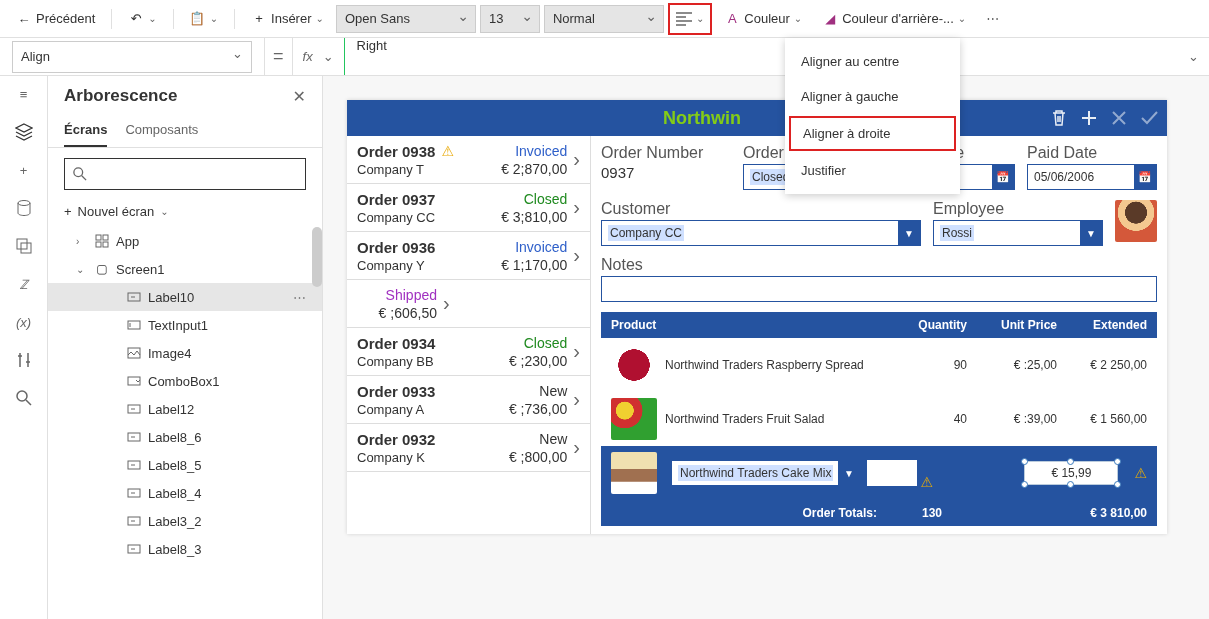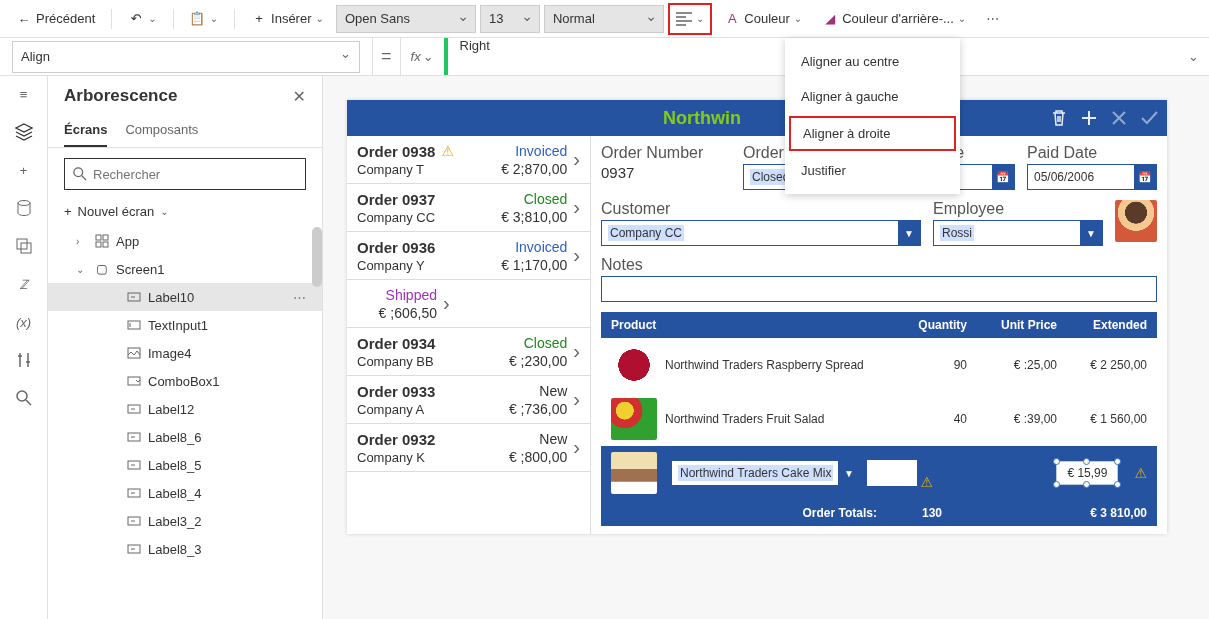--- a/index.html
+++ b/index.html
@@ -18,24 +18,24 @@
 
 .align-btn-highlight { border: 2px solid #d22; padding: 2px 6px; display: flex; align-items: center; gap: 4px; height: 32px; }
 
 
 .align-menu { position: absolute; top: 38px; left: 785px; width: 175px; background: #fff; box-shadow: 0 2px 8px rgba(0,0,0,0.2); z-index: 100; padding: 6px 0; }
 .align-menu-item { padding: 10px 16px; cursor: pointer; }
 .align-menu-item.highlight { border: 2px solid #d22; margin: 2px 4px; padding: 8px 12px; }
 
 
 .formula-bar { display: flex; align-items: center; border-bottom: 1px solid #e0e0e0; height: 38px; }
-.prop-select { width: 348px; height: 32px; margin: 0 12px; border: 1px solid #ccc; padding: 0 36px 0 8px; display: flex; align-items: center; position: relative; }
+.prop-select { width: 240px; height: 32px; margin: 0 12px; border: 1px solid #ccc; padding: 0 36px 0 8px; display: flex; align-items: center; position: relative; }
 .prop-select::after { content: "⌄"; position: absolute; right: 8px; top: 4px; color: #666; }
 .fx-eq { padding: 0 8px; font-size: 18px; color: #666; border-left: 1px solid #e0e0e0; border-right: 1px solid #e0e0e0; height: 100%; display: flex; align-items: center; }
-.fx-label { padding: 0 10px; font-style: italic; color: #666; border-right: 4px solid #22c55e; height: 100%; display: flex; align-items: center; }
+.fx-label { padding: 0 10px; font-style: italic; color: #666; border-right: 1px solid #22c55e; height: 100%; display: flex; align-items: center; gap: 8px; }
 .fx-input { flex: 1; padding: 0 12px; height: 100%; display: flex; align-items: flex-start; }
 .fx-expand { padding: 0 10px; color: #666; }
 
 
 .main { display: flex; height: calc(619px - 76px); }
 .left-rail { width: 48px; border-right: 1px solid #e0e0e0; display: flex; flex-direction: column; align-items: center; padding-top: 8px; gap: 18px; }
 .rail-icon { width: 20px; height: 20px; color: #666; display: flex; align-items: center; justify-content: center; cursor: pointer; }
 
 .tree-panel { width: 275px; border-right: 1px solid #e0e0e0; display: flex; flex-direction: column; }
 .tree-header { display: flex; align-items: center; justify-content: space-between; padding: 10px 16px 6px; }
@@ -107,21 +107,21 @@
 .prod-img.salad { background: radial-gradient(circle at 30% 30%, #f0d030 20%, #d03030 21%, #d03030 40%, #30a030 41%); }
 .prod-img.cake { background: linear-gradient(#f0e0b0 40%, #a07050 41%, #a07050 70%, #fff 71%); }
 .prod-name { flex: 1; }
 .prod-qty { width: 70px; text-align: right; }
 .prod-price { width: 90px; text-align: right; }
 .prod-ext { width: 90px; text-align: right; }
 
 .prod-edit-row { background: #2553a0; padding: 6px 10px; display: flex; align-items: center; gap: 6px; }
 .prod-edit-row .form-select { flex: 0 0 190px; background: #fff; }
 .edit-qty-box { width: 50px; height: 26px; background: #fff; border: 1px solid #fff; }
-.edit-price-box { background: #fff; padding: 4px 10px; font-size: 12px; position: relative; border: 1px solid #bcd; }
+.edit-price-box { background: #fff; padding: 4px 26px; font-size: 12px; position: relative; border: 1px solid #bcd; }
 .sel-handle { width: 7px; height: 7px; background: #fff; border: 1px solid #3a7abd; border-radius: 50%; position: absolute; }
 .warn-tri { color: #f0b000; font-size: 14px; }
 
 .totals-row { background: #2553a0; color: #fff; display: flex; padding: 6px 10px; font-size: 12px; font-weight: 600; }
 .totals-row .t-label { flex: 1; text-align: right; padding-right: 20px; }
 .totals-row .t-qty { width: 70px; text-align: center; }
 .totals-row .t-spacer { width: 90px; }
 .totals-row .t-ext { width: 90px; text-align: right; }
 
 svg { display: block; }
@@ -250,21 +250,20 @@
       <div class="tree-tab active">Écrans</div>
       <div class="tree-tab">Composants</div>
     </div>
     <div class="tree-search">
       <span>
           <svg width="14" height="14" viewBox="0 0 16 16">
             <circle cx="6" cy="6" r="5" fill="none" stroke="#666" stroke-width="1.5"></circle>
             <path d="M10 10l5 5" stroke="#666" stroke-width="1.5"></path>
           </svg>
         </span>
-      <input placeholder="Rechercher" style="">
     </div>
     <div class="new-screen">
       <span>+</span>
       <span>Nouvel écran</span>
       <span class="chev">⌄</span>
     </div>
     <div class="tree-list">
       <div class="tree-scrollbar"></div>
       <div class="tree-item level1">
         <span class="tree-chev">›</span>

